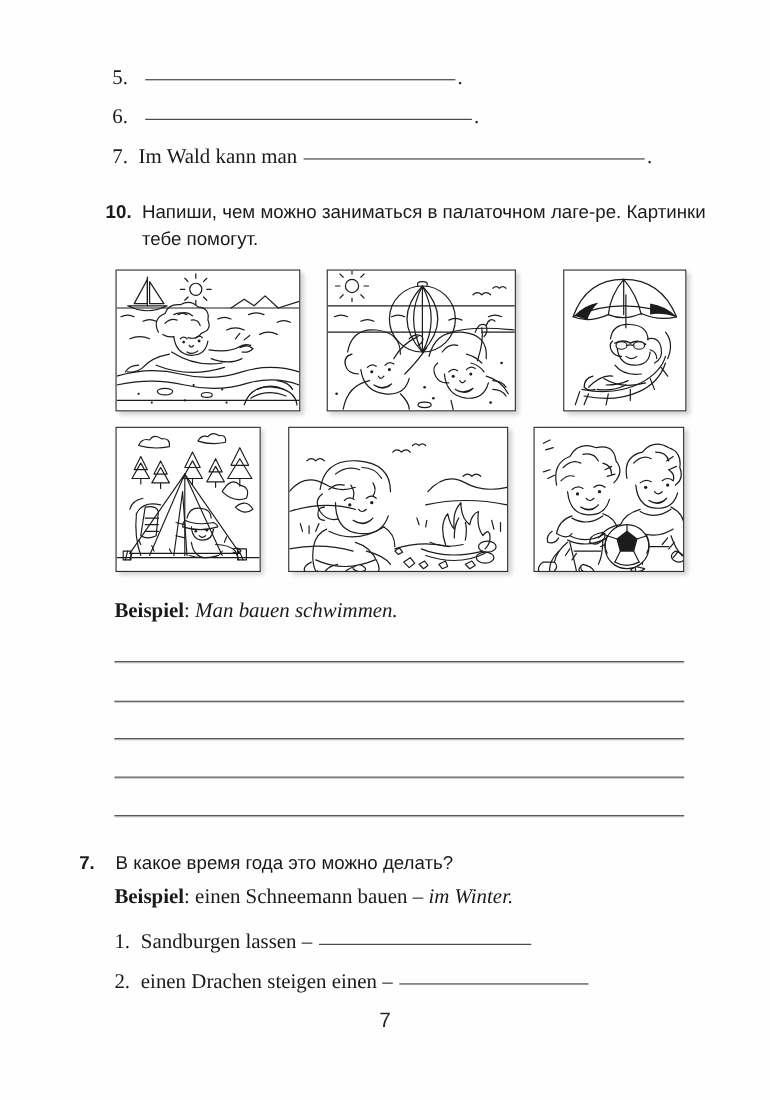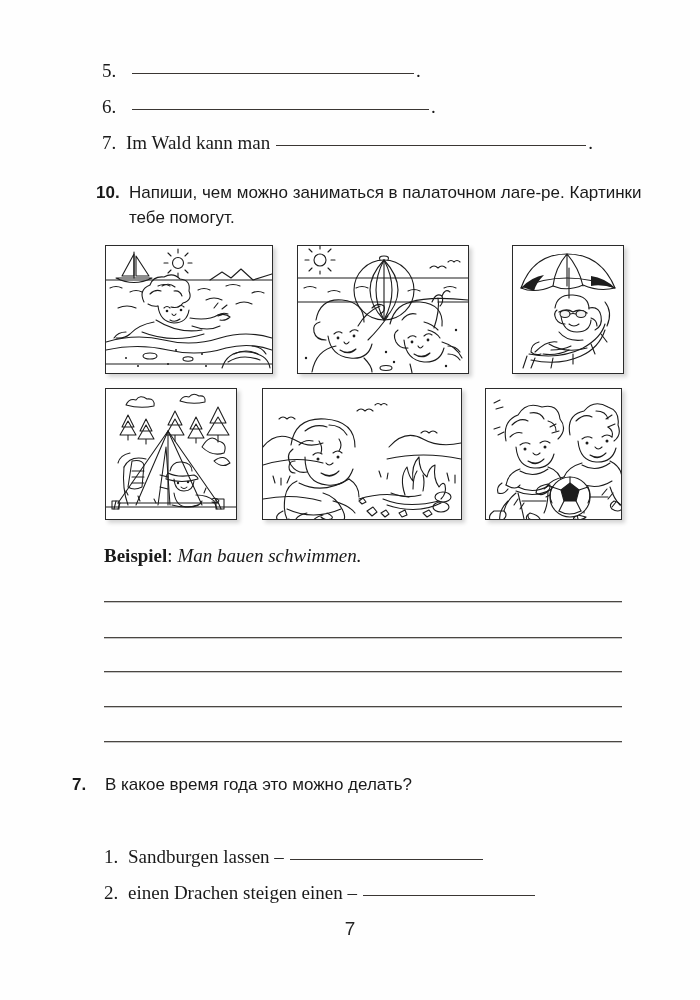--- a/index.html
+++ b/index.html
@@ -504,20 +504,25 @@
   <div class="write-line" style="left:104px; top:637px; width:518px;"></div>
   <div class="write-line" style="left:104px; top:671px; width:518px;"></div>
   <div class="write-line" style="left:104px; top:706px; width:518px;"></div>
   <div class="write-line" style="left:104px; top:741px; width:518px;"></div>
 
   <div class="task" style="left:72px; top:772px; width:556px;">
     <span class="tnum">7.</span>
     <span class="tbody">В какое время года это можно делать?</span>
   </div>
 
+  <div class="beispiel" style="left:104px; top:805px;">
+    <span class="lbl">Beispiel</span><span>:</span>
+    <span>einen Schneemann bauen –</span>
+    <span class="ital">im Winter.</span>
+  </div>
 
   <div class="ex-row" style="left:104px; top:846px;">
     <span class="ex-num">1.</span>
     <span class="ex-text">Sandburgen lassen –</span>
     <span class="fill-line" style="width:193px;"></span>
   </div>
 
   <div class="ex-row" style="left:104px; top:882px;">
     <span class="ex-num">2.</span>
     <span class="ex-text">einen Drachen steigen einen –</span>

